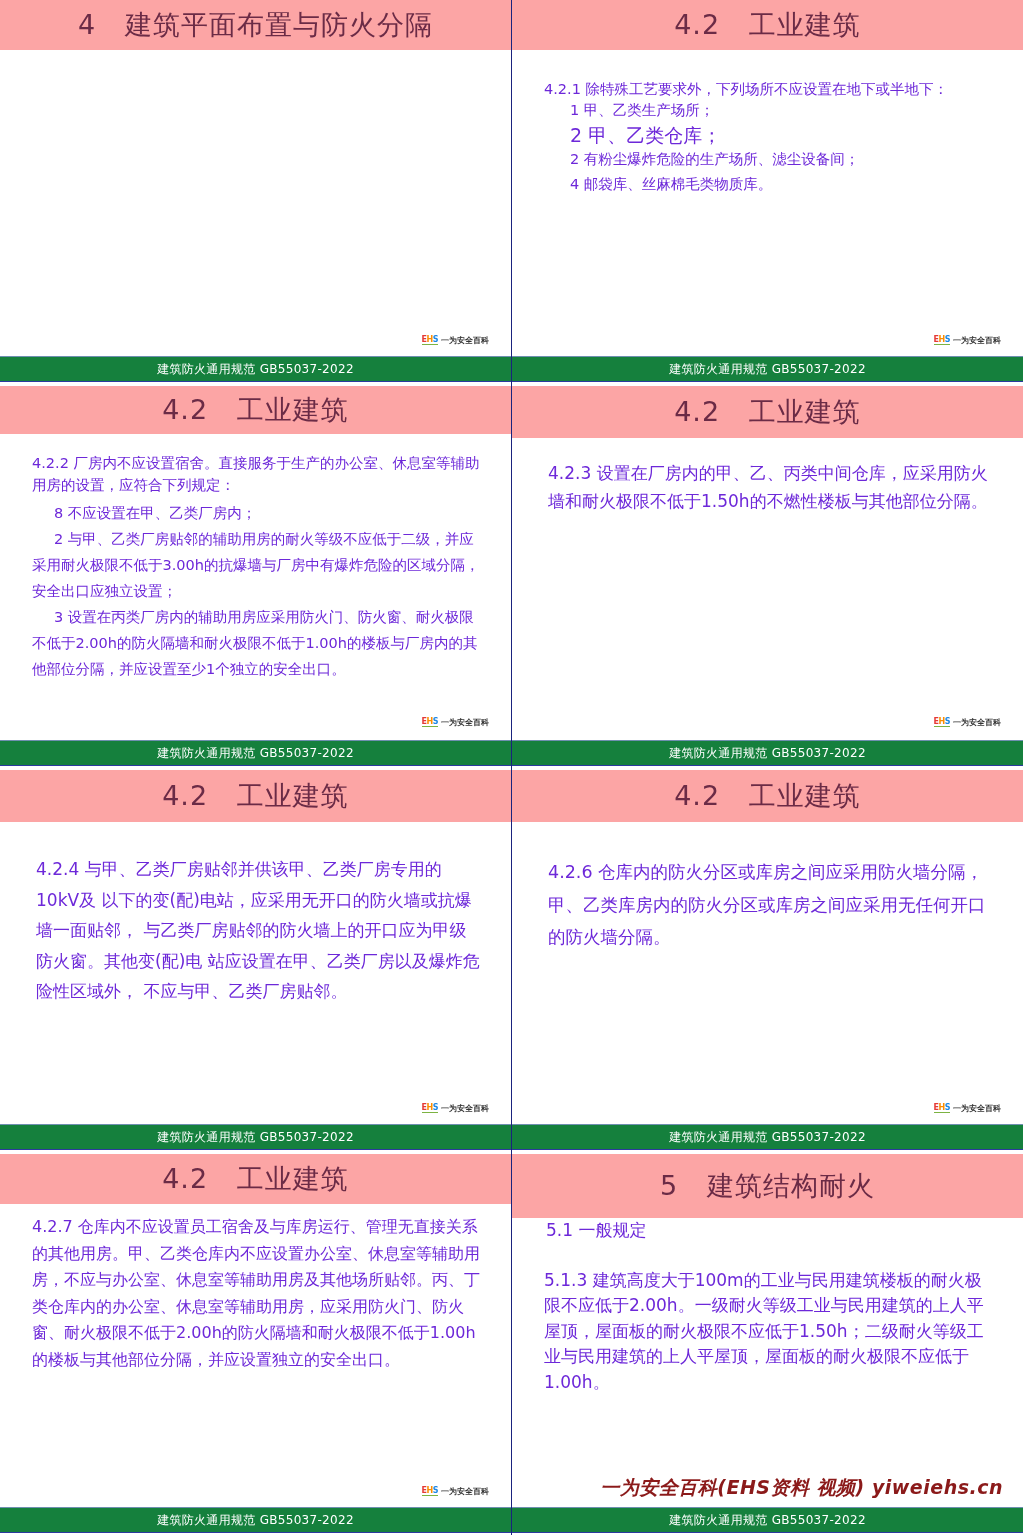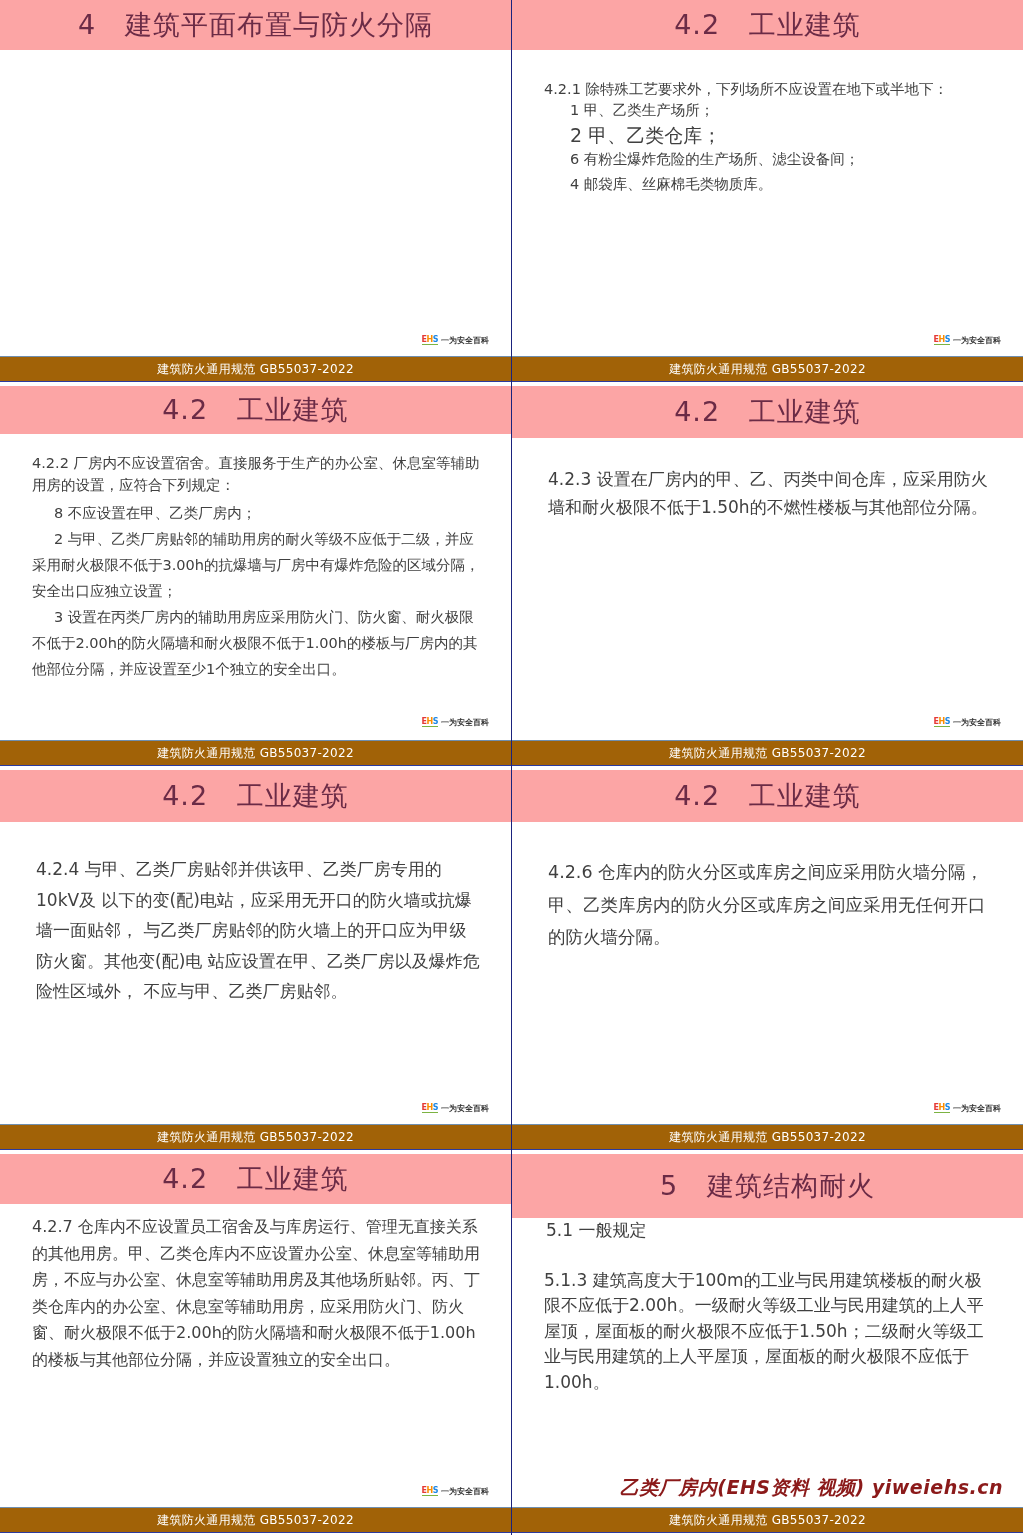--- a/index.html
+++ b/index.html
@@ -11,22 +11,22 @@
   .slide.col-1 { left: 512px; width: 511px; }
   .slide.row-0 { top: 0; }
   .slide.row-1 { top: 384px; }
   .slide.row-2 { top: 768px; }
   .slide.row-3 { top: 1152px; height: 383px; }
   .vdivider { position: absolute; left: 511px; top: 0; width: 1px; height: 1535px; background: #1a237e; }
   .hdr { position: absolute; left: 0; right: 0; top: 2px; height: 48px; background: #fca5a5;
          display: flex; align-items: center; justify-content: center; }
   .row-0 .hdr { top: 0; height: 50px; }
   .hdr-text { color: #6b2b46; font-size: 27px; letter-spacing: 1px; white-space: pre; }
-  .body { position: absolute; left: 32px; right: 30px; color: #404040; }
-  .footer { position: absolute; left: 0; right: 0; bottom: 2px; height: 24px; background: #a16207;
+  .body { position: absolute; left: 32px; right: 30px; color: #6d28d9; }
+  .footer { position: absolute; left: 0; right: 0; bottom: 2px; height: 24px; background: #15803d;
             border-top: 1px solid #6f8fb0; border-bottom: 1px solid #2b3a9e;
             display: flex; align-items: center; justify-content: center; }
   .footer-text { color: #ffffff; font-size: 12px; letter-spacing: 0.3px; }
   .logo { position: absolute; right: 22px; bottom: 38px; display: flex; align-items: center; gap: 3px; }
   .logo-mark { font-size: 8px; font-weight: bold; letter-spacing: -0.5px; border-bottom: 1.5px solid #7cb342; line-height: 8px; }
   .logo-mark .e { color: #e53935; } .logo-mark .h { color: #fb8c00; } .logo-mark .s { color: #1e88e5; }
   .logo-text { font-size: 8px; color: #333; font-weight: bold; }
   p { margin: 0; }
   .t-lg { font-size: 17.5px; line-height: 30px; }
   .t-sm { font-size: 14px; line-height: 18px; }
@@ -55,21 +55,21 @@
   </div>
 
   <div class="slide row-0 col-1">
     <div class="hdr">
       <span class="hdr-text">4.2   工业建筑</span>
     </div>
     <div class="body t-sm" style="top:80px;">
       <p class="t-sm-lead" style="font-size:14.5px;">4.2.1  除特殊工艺要求外，下列场所不应设置在地下或半地下：</p>
       <p class="indent1" style="font-size:14.5px;line-height:24.5px;">1  甲、乙类生产场所；</p>
       <p class="indent1" style="font-size:19px;line-height:24.5px;">2  甲、乙类仓库；</p>
-      <p class="indent1" style="font-size:14.5px;line-height:24.5px;">6  有粉尘爆炸危险的生产场所、滤尘设备间；</p>
+      <p class="indent1" style="font-size:14.5px;line-height:24.5px;">2  有粉尘爆炸危险的生产场所、滤尘设备间；</p>
       <p class="indent1" style="font-size:14.5px;line-height:24.5px;">4  邮袋库、丝麻棉毛类物质库。</p>
     </div>
     <div class="logo">
       <span class="logo-mark"><span class="e">E</span><span class="h">H</span><span class="s">S</span></span>
       <span class="logo-text">一为安全百科</span>
     </div>
     <div class="footer">
       <span class="footer-text">建筑防火通用规范 GB55037-2022</span>
     </div>
   </div>
@@ -90,21 +90,21 @@
     </div>
     <div class="footer">
       <span class="footer-text">建筑防火通用规范 GB55037-2022</span>
     </div>
   </div>
 
   <div class="slide row-1 col-1">
     <div class="hdr" style="height:52px;">
       <span class="hdr-text">4.2   工业建筑</span>
     </div>
-    <div class="body t-lg" style="top:81px;font-size:17px;line-height:28px;left:36px;">
+    <div class="body t-lg" style="top:75px;font-size:17px;line-height:28px;left:36px;">
       <p>4.2.3  设置在厂房内的甲、乙、丙类中间仓库，应采用防火墙和耐火极限不低于1.50h的不燃性楼板与其他部位分隔。</p>
     </div>
     <div class="logo" style="bottom:40px;">
       <span class="logo-mark"><span class="e">E</span><span class="h">H</span><span class="s">S</span></span>
       <span class="logo-text">一为安全百科</span>
     </div>
     <div class="footer">
       <span class="footer-text">建筑防火通用规范 GB55037-2022</span>
     </div>
   </div>
@@ -158,20 +158,20 @@
   </div>
 
   <div class="slide row-3 col-1">
     <div class="hdr" style="height:64px;">
       <span class="hdr-text">5   建筑结构耐火</span>
     </div>
     <div class="body" style="top:66px;font-size:17px;line-height:25.5px;">
       <p style="padding-left:2px;margin-bottom:24px;">5.1  一般规定</p>
       <p>5.1.3   建筑高度大于100m的工业与民用建筑楼板的耐火极限不应低于2.00h。一级耐火等级工业与民用建筑的上人平屋顶，屋面板的耐火极限不应低于1.50h；二级耐火等级工业与民用建筑的上人平屋顶，屋面板的耐火极限不应低于1.00h。</p>
     </div>
-    <div class="watermark">乙类厂房内(EHS资料 视频) yiweiehs.cn</div>
+    <div class="watermark">一为安全百科(EHS资料 视频) yiweiehs.cn</div>
     <div class="footer">
       <span class="footer-text">建筑防火通用规范 GB55037-2022</span>
     </div>
   </div>
 
   <div class="vdivider"></div>
 </div>
 
 </body></html>

